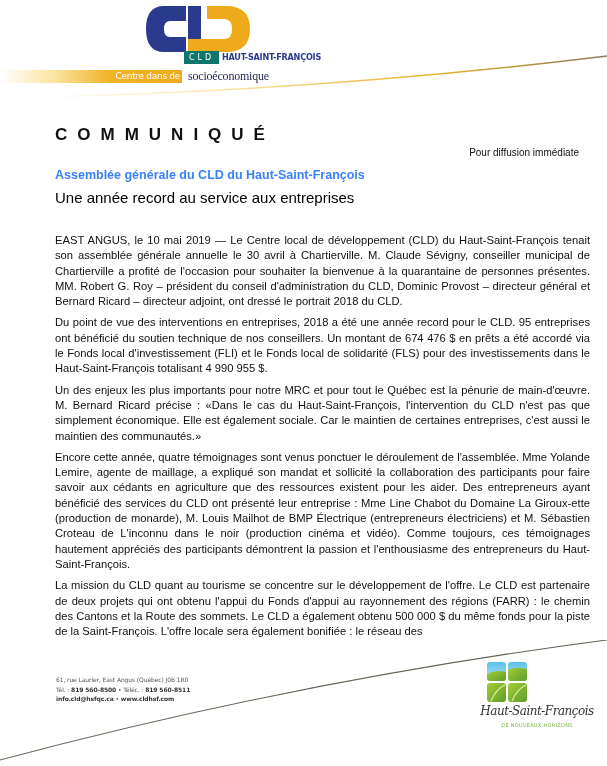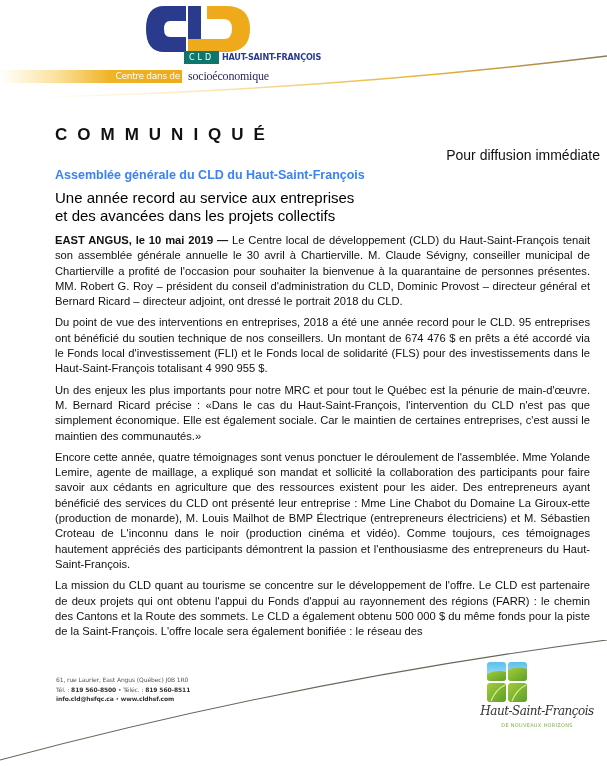--- a/index.html
+++ b/index.html
@@ -18,29 +18,29 @@
     .tagline-left { position: absolute; left: 56px; top: 70px; width: 124px; height: 13px;
       color: #fff; font-size: 9px; line-height: 13px; text-align: right;
       font-family: "DejaVu Sans", sans-serif; letter-spacing: -0.3px; }
     .tagline-right { position: absolute; left: 188px; top: 70px; height: 13px;
       color: #2a2a5a; font-size: 12px; line-height: 13px; font-family: Liberation Serif, serif; letter-spacing: -0.2px; }
     .swoosh-top { position: absolute; left: 0; top: 0; width: 607px; height: 110px; pointer-events: none; }
 
     
     .communique { position: absolute; left: 55px; top: 125px; font-size: 17px; font-weight: bold;
       letter-spacing: 10px; color: #111; }
-    .diffusion { position: absolute; right: 7px; top: 147px; font-size: 14px; color: #111; padding-left: 12px; }
+    .diffusion { position: absolute; right: 28px; top: 147px; font-size: 10px; color: #111; padding-left: 12px; }
     .subtitle { position: absolute; left: 55px; top: 168px; font-size: 12.5px; font-weight: bold; color: #3b82f6; }
     .headline { position: absolute; left: 55px; top: 189px; font-size: 15px; line-height: 18px; color: #000000; width: 400px; }
 
     
     .body { position: absolute; left: 55px; top: 233px; width: 535px; font-size: 11.2px; line-height: 15.3px;
       color: #111; text-align: justify; }
     .body p { margin: 0 0 6px 0; }
-    .body .lead { font-weight: bold; }
+    .body .lead { font-weight: normal; }
 
     
     .footer-address { position: absolute; left: 56px; top: 675px; font-family: "DejaVu Sans", sans-serif;
       font-size: 6px; line-height: 9.5px; color: #555; letter-spacing: -0.1px; }
     .footer-address b { color: #333; }
     .swoosh-bottom { position: absolute; left: 0; top: 640px; width: 607px; height: 126px; pointer-events: none; }
     .hsf-logo { position: absolute; left: 477px; top: 661px; width: 130px; height: 80px; }
     .hsf-icon { position: absolute; left: 9px; top: 0; width: 42px; height: 42px; }
     .hsf-name { position: absolute; left: 0; top: 43px; width: 120px; text-align: center;
       font-family: "DejaVu Serif", serif; font-style: italic; font-size: 12px; color: #333; letter-spacing: -0.5px; }
@@ -78,21 +78,20 @@
 
 <div class="tagline-bar"></div>
 <div class="tagline-left">Centre dans de développement</div>
 <div class="tagline-right">socioéconomique</div>
 
 <div class="communique">COMMUNIQUÉ</div>
 <div class="diffusion">Pour diffusion immédiate</div>
 <div class="subtitle">Assemblée générale du CLD du Haut-Saint-François</div>
 <div class="headline">
   <div>Une année record au service aux entreprises</div>
-  <div>et des avancées dans les projets collectifs</div>
 </div>
 
 <div class="body">
   <p><span class="lead">EAST ANGUS, le 10 mai 2019 —</span><span> Le Centre local de développement (CLD) du Haut-Saint-François tenait son assemblée générale annuelle le 30 avril à Chartierville. M. Claude Sévigny, conseiller municipal de Chartierville a profité de l'occasion pour souhaiter la bienvenue à la quarantaine de personnes présentes. MM. Robert G. Roy – président du conseil d'administration du CLD, Dominic Provost – directeur général et Bernard Ricard – directeur adjoint, ont dressé le portrait 2018 du CLD.</span></p>
   <p>Du point de vue des interventions en entreprises, 2018 a été une année record pour le CLD. 95 entreprises ont bénéficié du soutien technique de nos conseillers. Un montant de 674 476 $ en prêts a été accordé via le Fonds local d'investissement (FLI) et le Fonds local de solidarité (FLS) pour des investissements dans le Haut-Saint-François totalisant 4 990 955 $.</p>
   <p>Un des enjeux les plus importants pour notre MRC et pour tout le Québec est la pénurie de main-d'œuvre. M. Bernard Ricard précise : «Dans le cas du Haut-Saint-François, l'intervention du CLD n'est pas que simplement économique. Elle est également sociale. Car le maintien de certaines entreprises, c'est aussi le maintien des communautés.»</p>
   <p>Encore cette année, quatre témoignages sont venus ponctuer le déroulement de l'assemblée. Mme Yolande Lemire, agente de maillage, a expliqué son mandat et sollicité la collaboration des participants pour faire savoir aux cédants en agriculture que des ressources existent pour les aider. Des entrepreneurs ayant bénéficié des services du CLD ont présenté leur entreprise : Mme Line Chabot du Domaine La Giroux-ette (production de monarde), M. Louis Mailhot de BMP Électrique (entrepreneurs électriciens) et M. Sébastien Croteau de L'inconnu dans le noir (production cinéma et vidéo). Comme toujours, ces témoignages hautement appréciés des participants démontrent la passion et l'enthousiasme des entrepreneurs du Haut-Saint-François.</p>
   <p>La mission du CLD quant au tourisme se concentre sur le développement de l'offre. Le CLD est partenaire de deux projets qui ont obtenu l'appui du Fonds d'appui au rayonnement des régions (FARR) : le chemin des Cantons et la Route des sommets. Le CLD a également obtenu 500 000 $ du même fonds pour la piste de la Saint-François. L'offre locale sera également bonifiée : le réseau des</p>
 </div>
 

